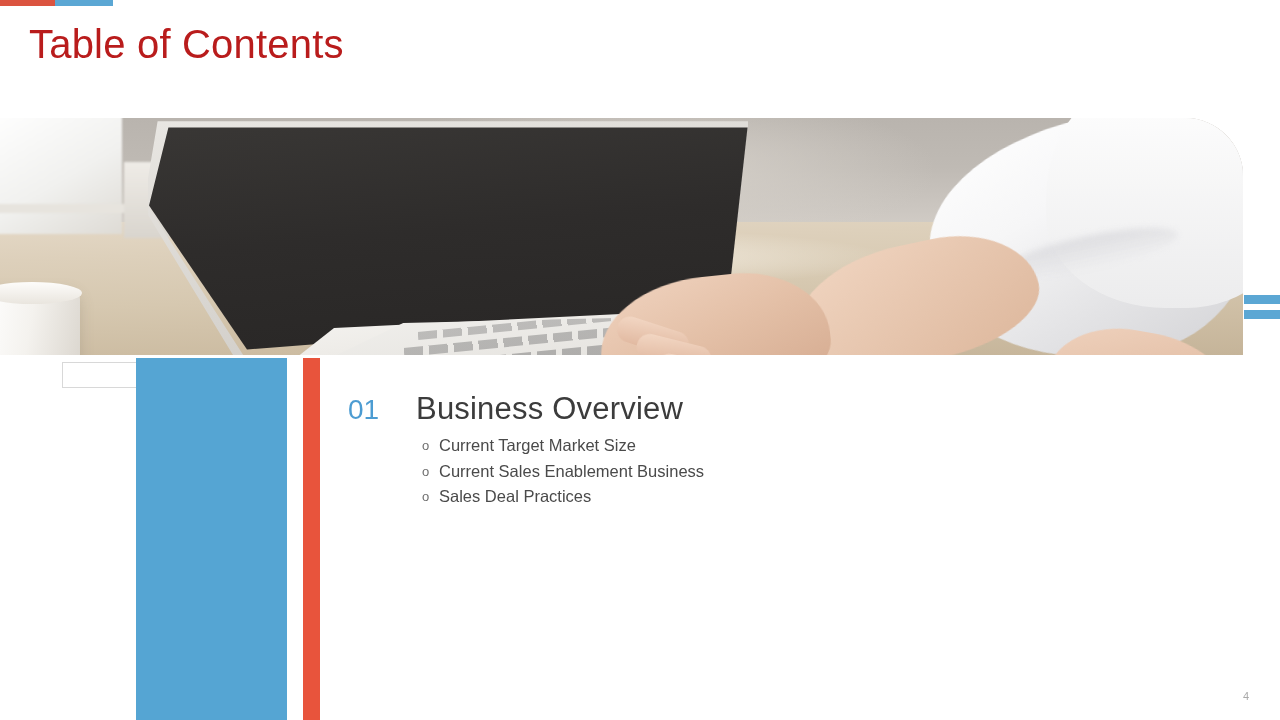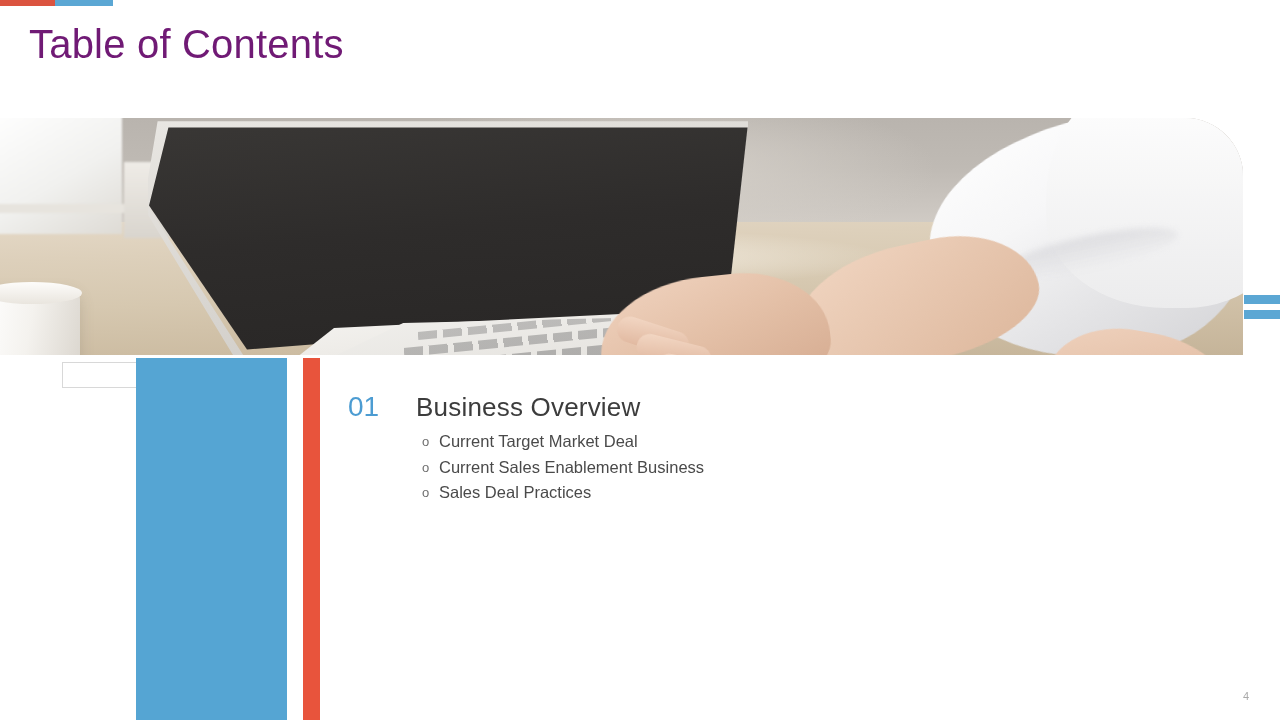--- a/index.html
+++ b/index.html
@@ -31,21 +31,21 @@
     width: 58px; height: 6px;
     background: #5BA7D4;
   }
 
   
   .slide-title {
     position: absolute;
     left: 29px; top: 22px;
     font-size: 40px;
     font-weight: 400;
-    color: #701a75;
+    color: #b91c1c;
     letter-spacing: 0.2px;
     white-space: nowrap;
   }
 
   
   .photo-wrap {
     position: absolute;
     left: 0; top: 118px;
     width: 1243px; height: 237px;
     border-top-right-radius: 58px;
@@ -274,21 +274,21 @@
     align-items: baseline;
   }
   .section-num {
     font-size: 28px;
     font-weight: normal;
     color: #4C9CD2;
     width: 68px;
     flex: 0 0 68px;
   }
   .section-title {
-    font-size: 26px;
+    font-size: 31px;
     font-weight: 400;
     color: #3C3C3C;
     letter-spacing: .2px;
   }
   .bullets {
     list-style: none;
     margin: 6px 0 0 0;
     padding: 0 0 0 74px;
   }
   .bullets li {
@@ -373,21 +373,21 @@
   <div class="red-bar"></div>
 
   <div class="section">
     <div class="section-head">
       <div class="section-num">01</div>
       <div class="section-title">Business Overview</div>
     </div>
     <ul class="bullets">
       <li>
         <span class="bullet-mark">o</span>
-        <span>Current Target Market Deal</span>
+        <span>Current Target Market Size</span>
       </li>
       <li>
         <span class="bullet-mark">o</span>
         <span>Current Sales Enablement  Business</span>
       </li>
       <li>
         <span class="bullet-mark">o</span>
         <span>Sales Deal Practices</span>
       </li>
     </ul>

